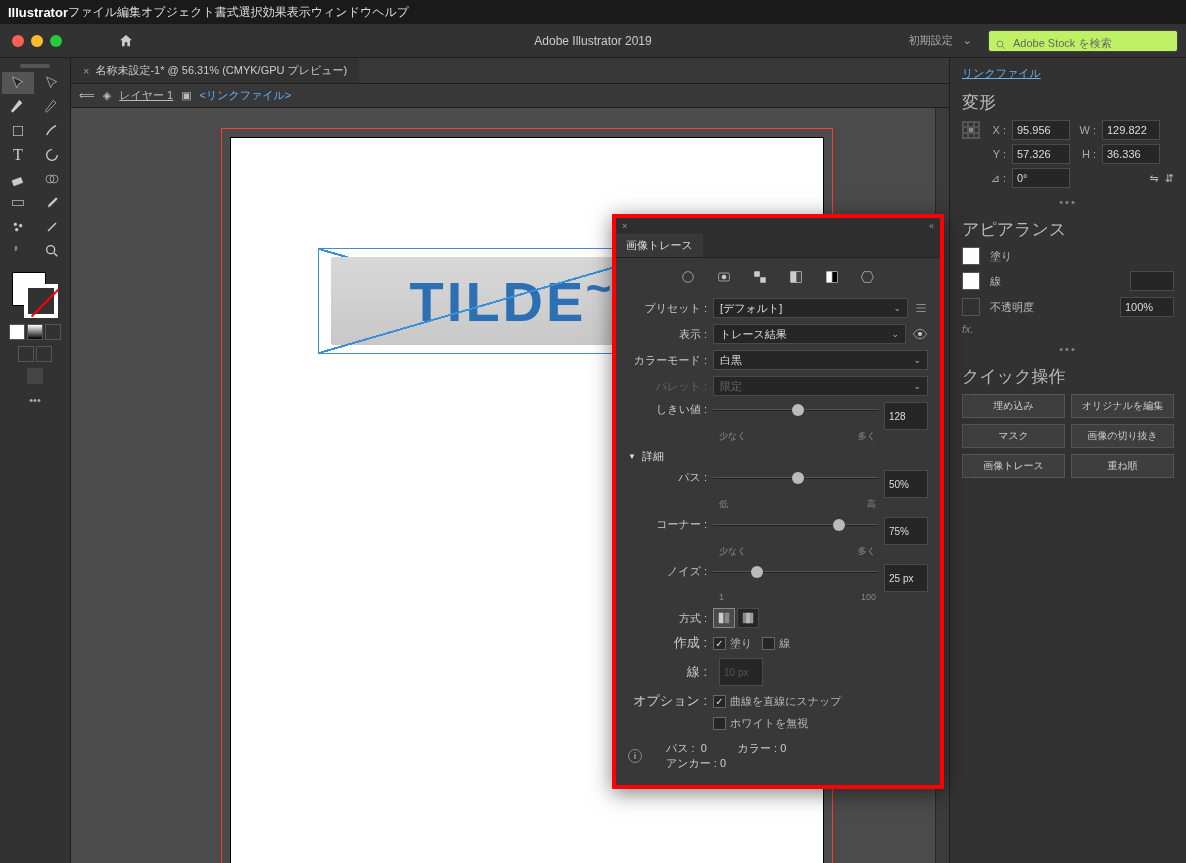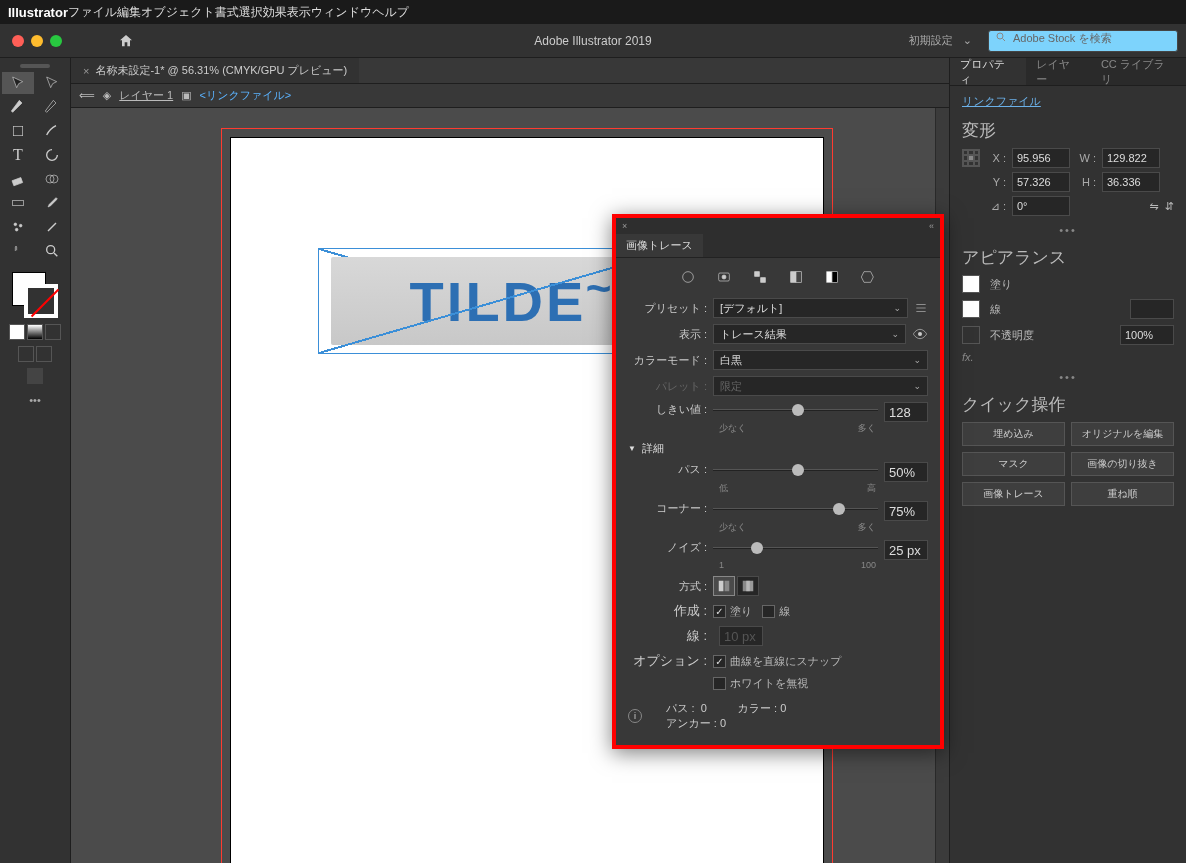--- a/index.html
+++ b/index.html
@@ -9,21 +9,21 @@
 .menubar .appname { font-weight:700; font-size:13px; color:#fff; }
 .menubar .mitem { font-size:12px; cursor:default; }
 .topbar { height:34px; background:#323232; border-bottom:1px solid #1e1e1e; display:flex; align-items:center; position:relative;gap:36px; }
 .traffic { display:flex; gap:7px; padding:0 12px; }
 .traffic span { width:12px; height:12px; border-radius:50%; display:block; }
 .red{background:#ff5f57;} .yel{background:#febc2e;} .grn{background:#28c840;}
 .home-icon{width:16px;height:16px;margin-left:8px;fill:#ccc;}
 .title-center{position:absolute;left:50%;transform:translateX(-50%);color:#ccc;font-size:12px;}
 .preset-area{position:absolute;right:210px;display:flex;align-items:center;gap:6px;color:#aaa;font-size:11px;}
 .preset-area .dd{padding:0 4px;}
-.search-area{position:absolute;right:8px;width:190px;height:22px;background:#7dd3fc;border:1px solid #444;border-radius:3px;display:flex;align-items:flex-start;padding:0 6px;gap:6px;color:#666;}
+.search-area{position:absolute;right:8px;width:190px;height:22px;background:#bef264;border:1px solid #444;border-radius:3px;display:flex;align-items:flex-end;padding:0 6px;gap:6px;color:#666;}
 .search-area svg{width:12px;height:12px;fill:#888;}
 .main-row{display:flex;height:805px;}
 .toolbox{width:71px;background:#323232;border-right:1px solid #1e1e1e;display:flex;flex-direction:column;align-items:center;padding-top:6px;}
 .tool-handle{width:30px;height:4px;background:#555;border-radius:2px;margin-bottom:4px;}
 .tool-grid{display:grid;grid-template-columns:32px 32px;gap:2px;}
 .tool{width:32px;height:22px;display:flex;align-items:center;justify-content:center;color:#ccc;cursor:pointer;}
 .tool.sel{background:#555;}
 .tool svg{width:16px;height:16px;fill:#ccc;stroke:#ccc;}
 .swatch-block{margin-top:8px;position:relative;width:50px;height:50px;}
 .swatch-fill{position:absolute;left:2px;top:2px;width:34px;height:34px;background:#fff;border:1px solid #000;}
@@ -63,21 +63,21 @@
 .sel-box{flex:1;height:20px;background:#262626;border:1px solid #4a4a4a;display:flex;align-items:center;justify-content:space-between;padding:0 6px;color:#ddd;font-size:11px;}
 .sel-box.dim{color:#666;}
 .sel-box .chev{font-size:9px;color:#aaa;}
 .eye-ico{width:16px;margin-left:6px;fill:#ccc;}
 .menu-ico{width:14px;margin-left:6px;}
 .slider-row{display:flex;align-items:flex-start;margin-bottom:2px;}
 .slider-row .lbl{width:85px;text-align:right;padding-right:6px;color:#ccc;font-size:11px;}
 .slider-track{flex:1;height:16px;position:relative;display:flex;align-items:center;}
 .slider-track .track{height:2px;background:#222;width:100%;border-top:1px solid #555;}
 .slider-track .knob{position:absolute;width:12px;height:12px;background:#bbb;border-radius:50%;top:2px;}
-.val-box{width:44px;height:20px;background:#262626;border:1px solid #4a4a4a;display:flex;align-items:center;padding:0 4px;margin-left:6px;color:#ddd;font-size:13px;}
+.val-box{width:44px;height:28px;background:#262626;border:1px solid #4a4a4a;display:flex;align-items:center;padding:0 4px;margin-left:6px;color:#ddd;font-size:10px;}
 .sub-labels{display:flex;justify-content:space-between;padding-left:91px;padding-right:52px;font-size:9px;color:#888;margin-top:-2px;margin-bottom:6px;}
 .section-hdr{display:flex;align-items:center;gap:6px;margin:6px 0;color:#ddd;font-size:11px;}
 .section-hdr .tri{font-size:8px;}
 .toggle-row{display:flex;align-items:center;margin-bottom:6px;}
 .toggle-row .lbl{width:85px;text-align:right;padding-right:6px;color:#ccc;font-size:11px;}
 .toggle-btn{width:22px;height:20px;background:#262626;border:1px solid #4a4a4a;display:flex;align-items:center;justify-content:center;margin-right:2px;}
 .toggle-btn.sel{border-color:#888;background:#4a4a4a;}
 .chk-row{display:flex;align-items:center;margin-bottom:6px;}
 .chk-row .lbl{width:85px;text-align:right;padding-right:6px;color:#ccc;font-size:13px;}
 .chk{width:13px;height:13px;background:#262626;border:1px solid #666;display:flex;align-items:center;justify-content:center;margin-right:4px;}
@@ -273,25 +273,20 @@
       <div class="placed-img">
         <div class="placed-inner">
           <span>TILDE</span>
         </div>
       </div>
       <div class="vscroll"></div>
     </div>
   </div>
 
   <div class="props">
-    <div class="props-tabs">
-      <div class="ptab act">プロパティ</div>
-      <div class="ptab">レイヤー</div>
-      <div class="ptab">CC ライブラリ</div>
-    </div>
     <div class="props-section">
       <div class="link-file">リンクファイル</div>
       <div class="props-hdr">変形</div>
       <div class="xf-row">
         <div class="ref">
             <span></span>
             <span></span>
             <span></span>
             <span></span>
             <span></span>

